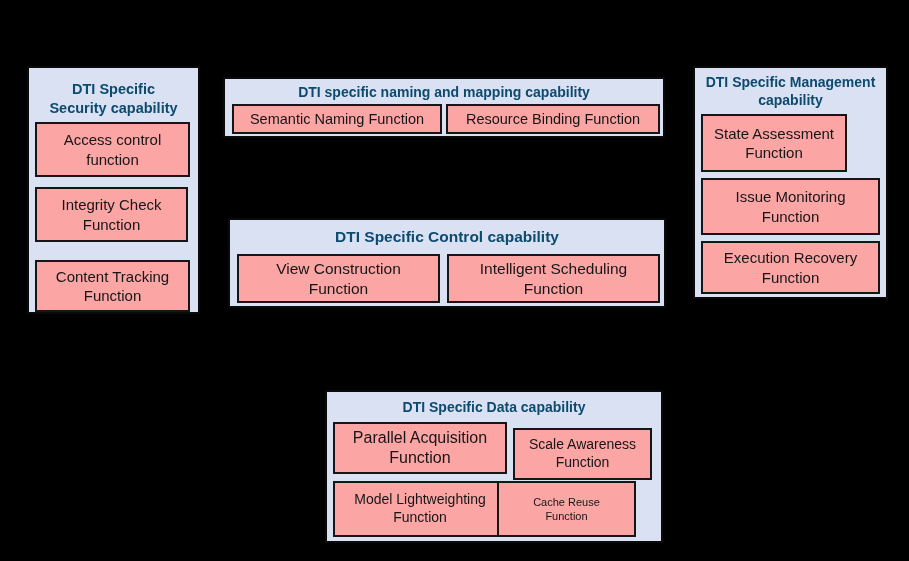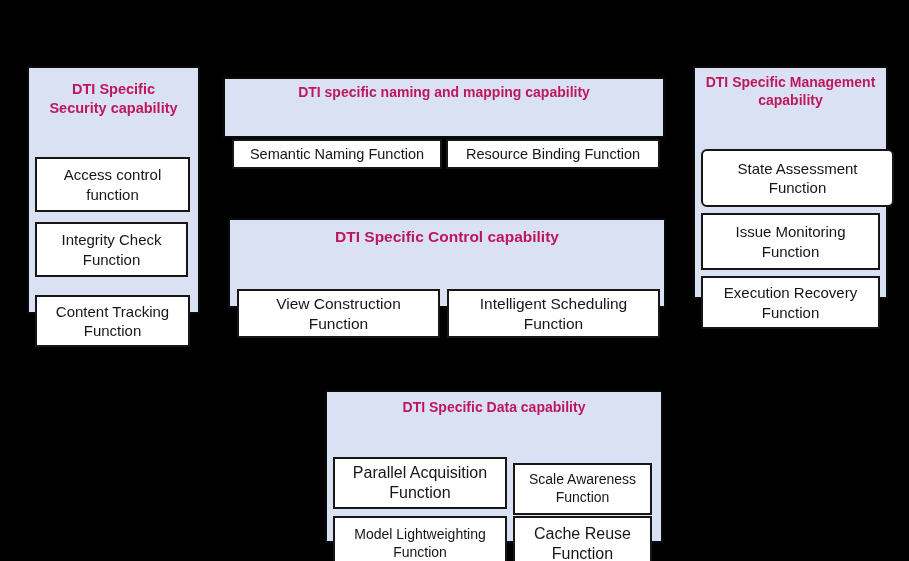--- a/index.html
+++ b/index.html
@@ -20,35 +20,34 @@
     background: #dae1f3;
     border: 2px solid #0a0a0a;
     box-sizing: border-box;
     color: #161616;
   }
   .group-title {
     font-weight: bold;
     text-align: center;
     white-space: pre-line;
     line-height: 1.32;
-    color: #be185d;
+    color: #0c4a6e;
   }
   .func {
     position: absolute;
-    background: #ffffff;
+    background: #fca5a5;
     border: 2px solid #161616;
     box-sizing: border-box;
     display: flex;
     align-items: center;
     justify-content: center;
     text-align: center;
     white-space: pre-line;
     line-height: 1.28;
     color: #161616;
-    margin-top: 35px;
   }
 
   
   #g-security { left: 27px; top: 66px; width: 173px; height: 248px; }
   #g-security .group-title { margin-top: 12px; font-size: 14.5px; }
   #g-security .f0 { left: 6px;  top: 54px;  width: 155px; height: 55px; font-size: 15px; }
   #g-security .f1 { left: 6px;  top: 119px; width: 153px; height: 55px; font-size: 15px; }
   #g-security .f2 { left: 6px;  top: 192px; width: 155px; height: 52px; font-size: 15px; }
 
   
@@ -59,31 +58,31 @@
 
   
   #g-control { left: 228px; top: 218px; width: 438px; height: 90px; }
   #g-control .group-title { margin-top: 7px; font-size: 15.5px; }
   #g-control .f0 { left: 7px;   top: 34px; width: 203px; height: 49px; font-size: 15.5px; }
   #g-control .f1 { left: 217px; top: 34px; width: 213px; height: 49px; font-size: 15.5px; }
 
   
   #g-management { left: 693px; top: 66px; width: 195px; height: 233px; }
   #g-management .group-title { margin-top: 5px; font-size: 14px; }
-  #g-management .f0 { left: 6px; top: 46px;  width: 193px; height: 58px; font-size: 15px; border-radius: 6px; }
+  #g-management .f0 { left: 6px; top: 46px;  width: 146px; height: 58px; font-size: 15px; }
   #g-management .f1 { left: 6px; top: 110px; width: 179px; height: 57px; font-size: 15px; }
   #g-management .f2 { left: 6px; top: 173px; width: 179px; height: 53px; font-size: 15px; }
 
   
   #g-data { left: 325px; top: 390px; width: 338px; height: 153px; }
   #g-data .group-title { margin-top: 6px; font-size: 14px; }
   #g-data .f0 { left: 6px;   top: 30px; width: 174px; height: 52px; font-size: 16px; }
   #g-data .f1 { left: 186px; top: 36px; width: 139px; height: 52px; font-size: 14px; }
   #g-data .f2 { left: 6px;   top: 89px; width: 174px; height: 56px; font-size: 14px; }
-  #g-data .f3 { left: 186px; top: 89px; width: 139px; height: 56px; font-size: 16px; }
+  #g-data .f3 { left: 170px; top: 89px; width: 139px; height: 56px; font-size: 11px; }
 </style>
 </head>
 <body>
 
 <div id="canvas">
 
   <div class="group" id="g-security">
     <div class="group-title">DTI Specific
 Security capability</div>
     <div class="func f0">Access control

